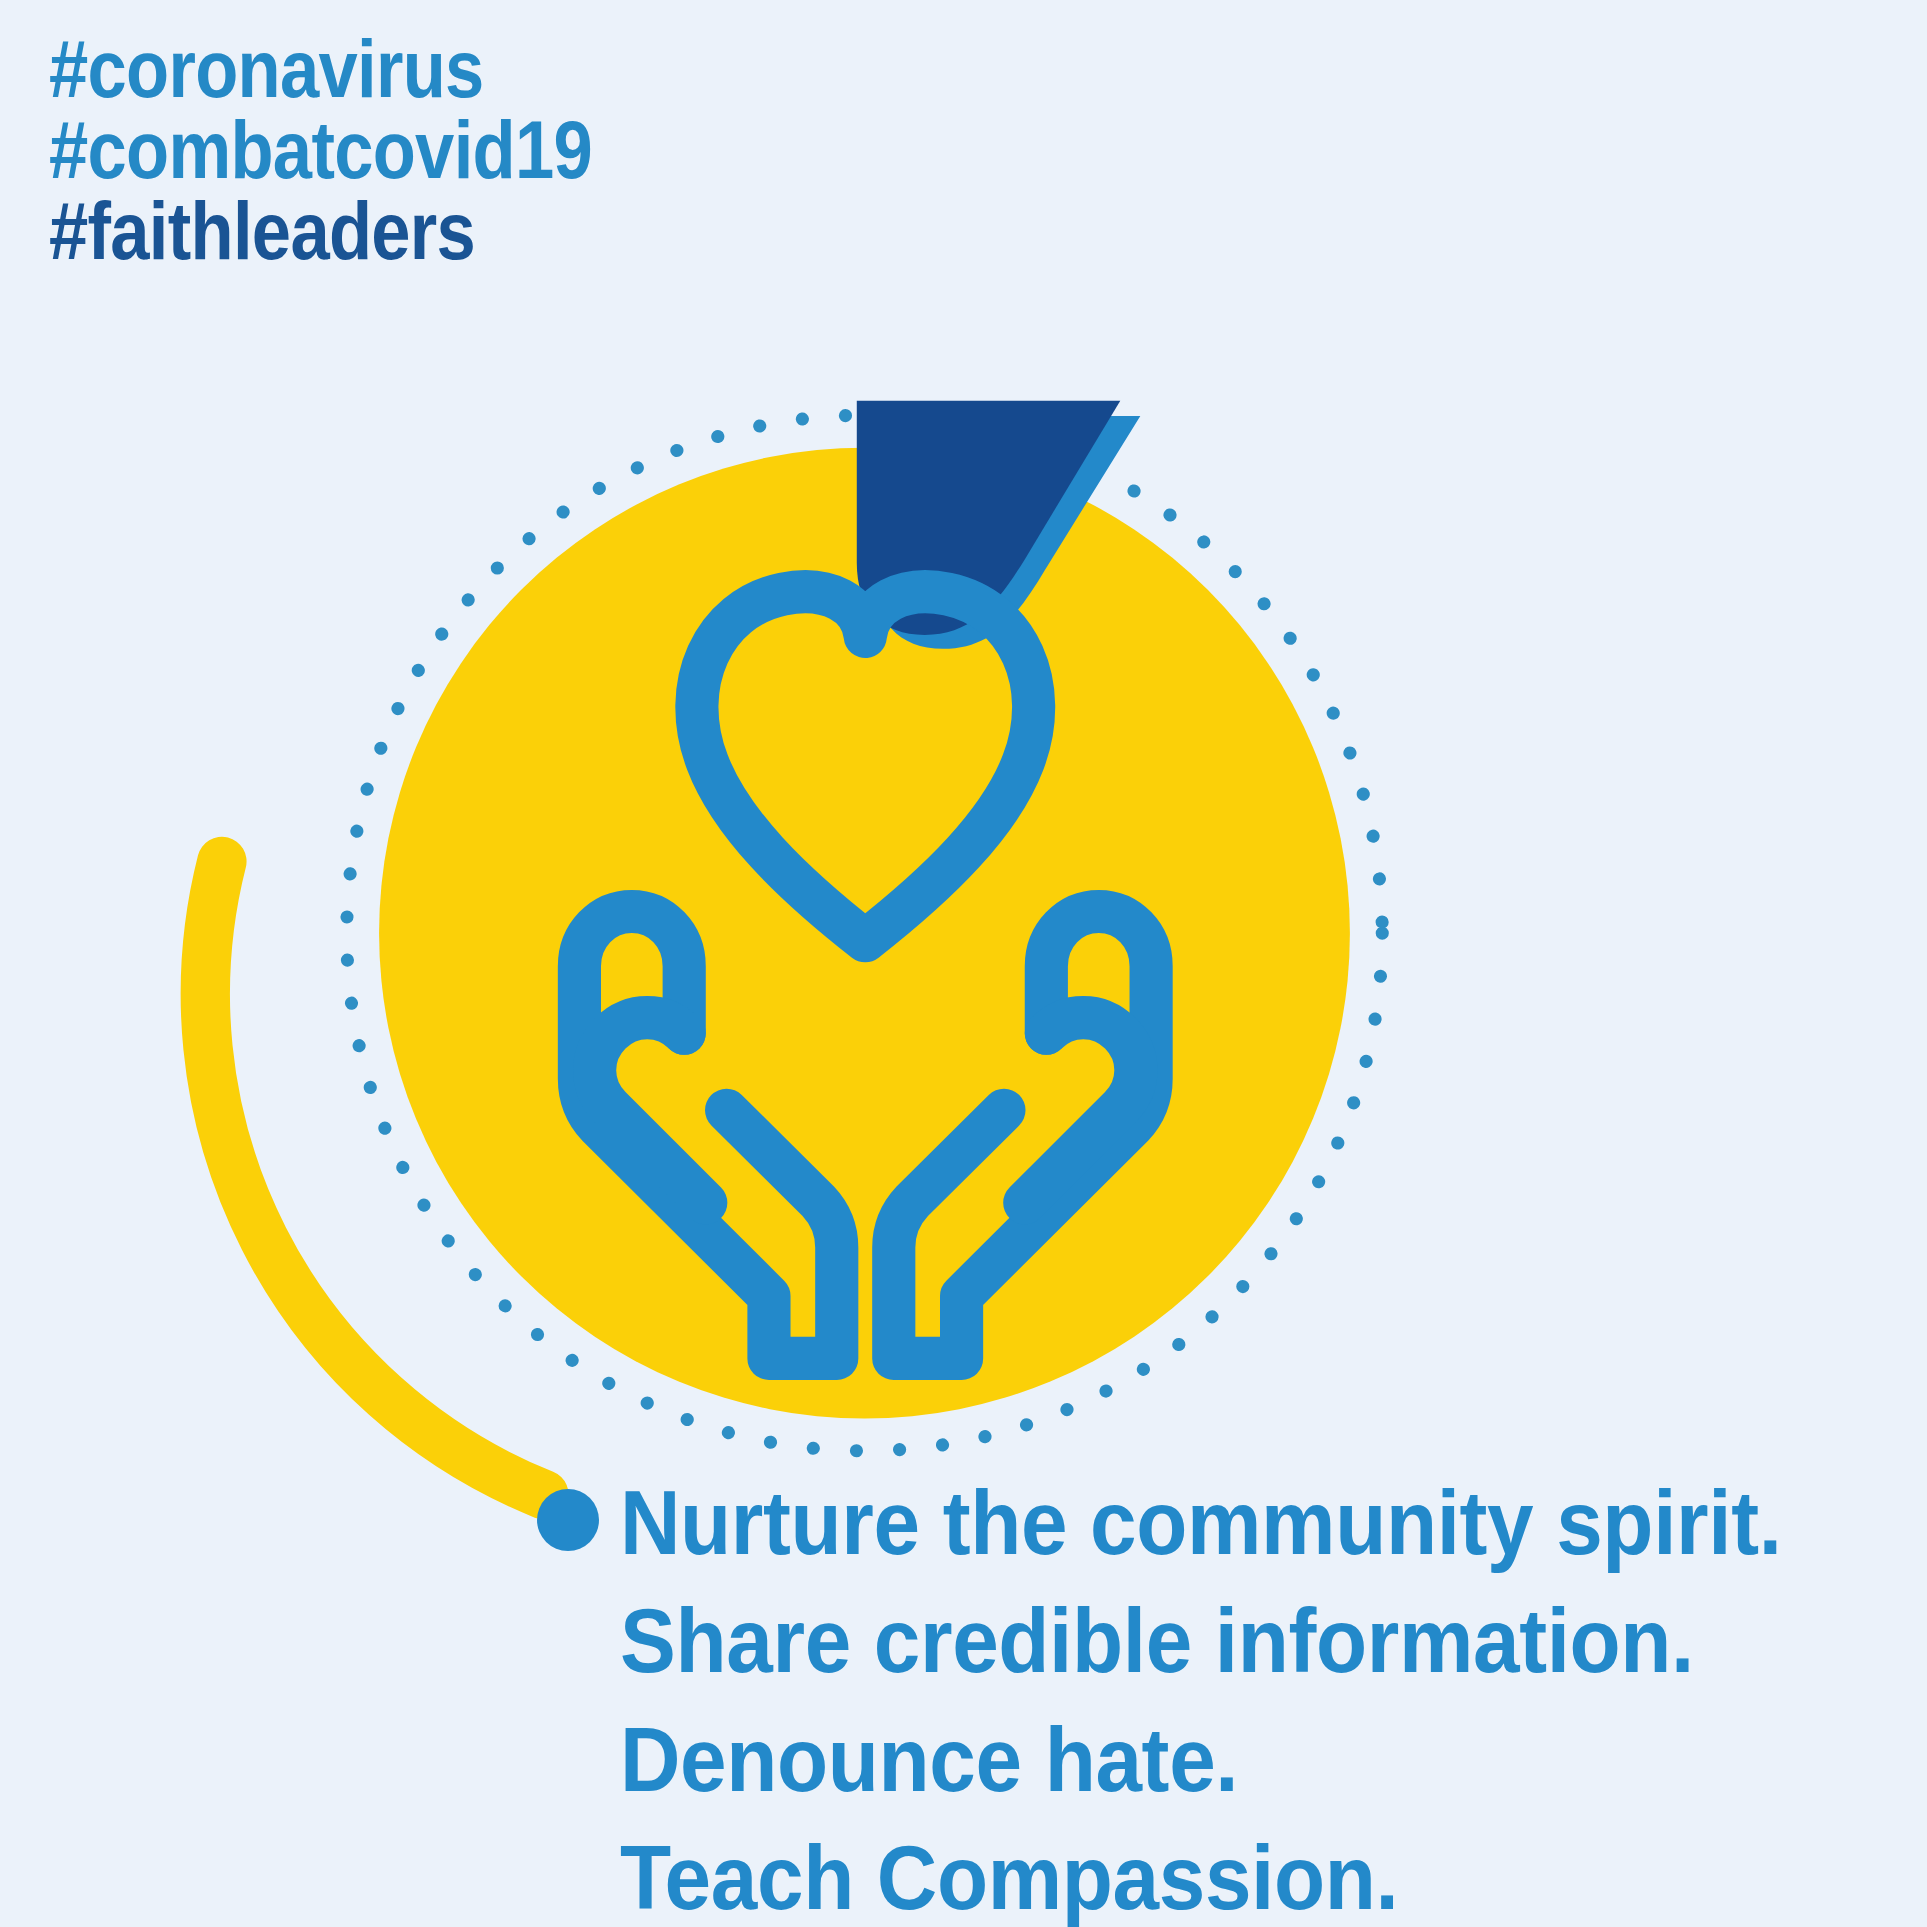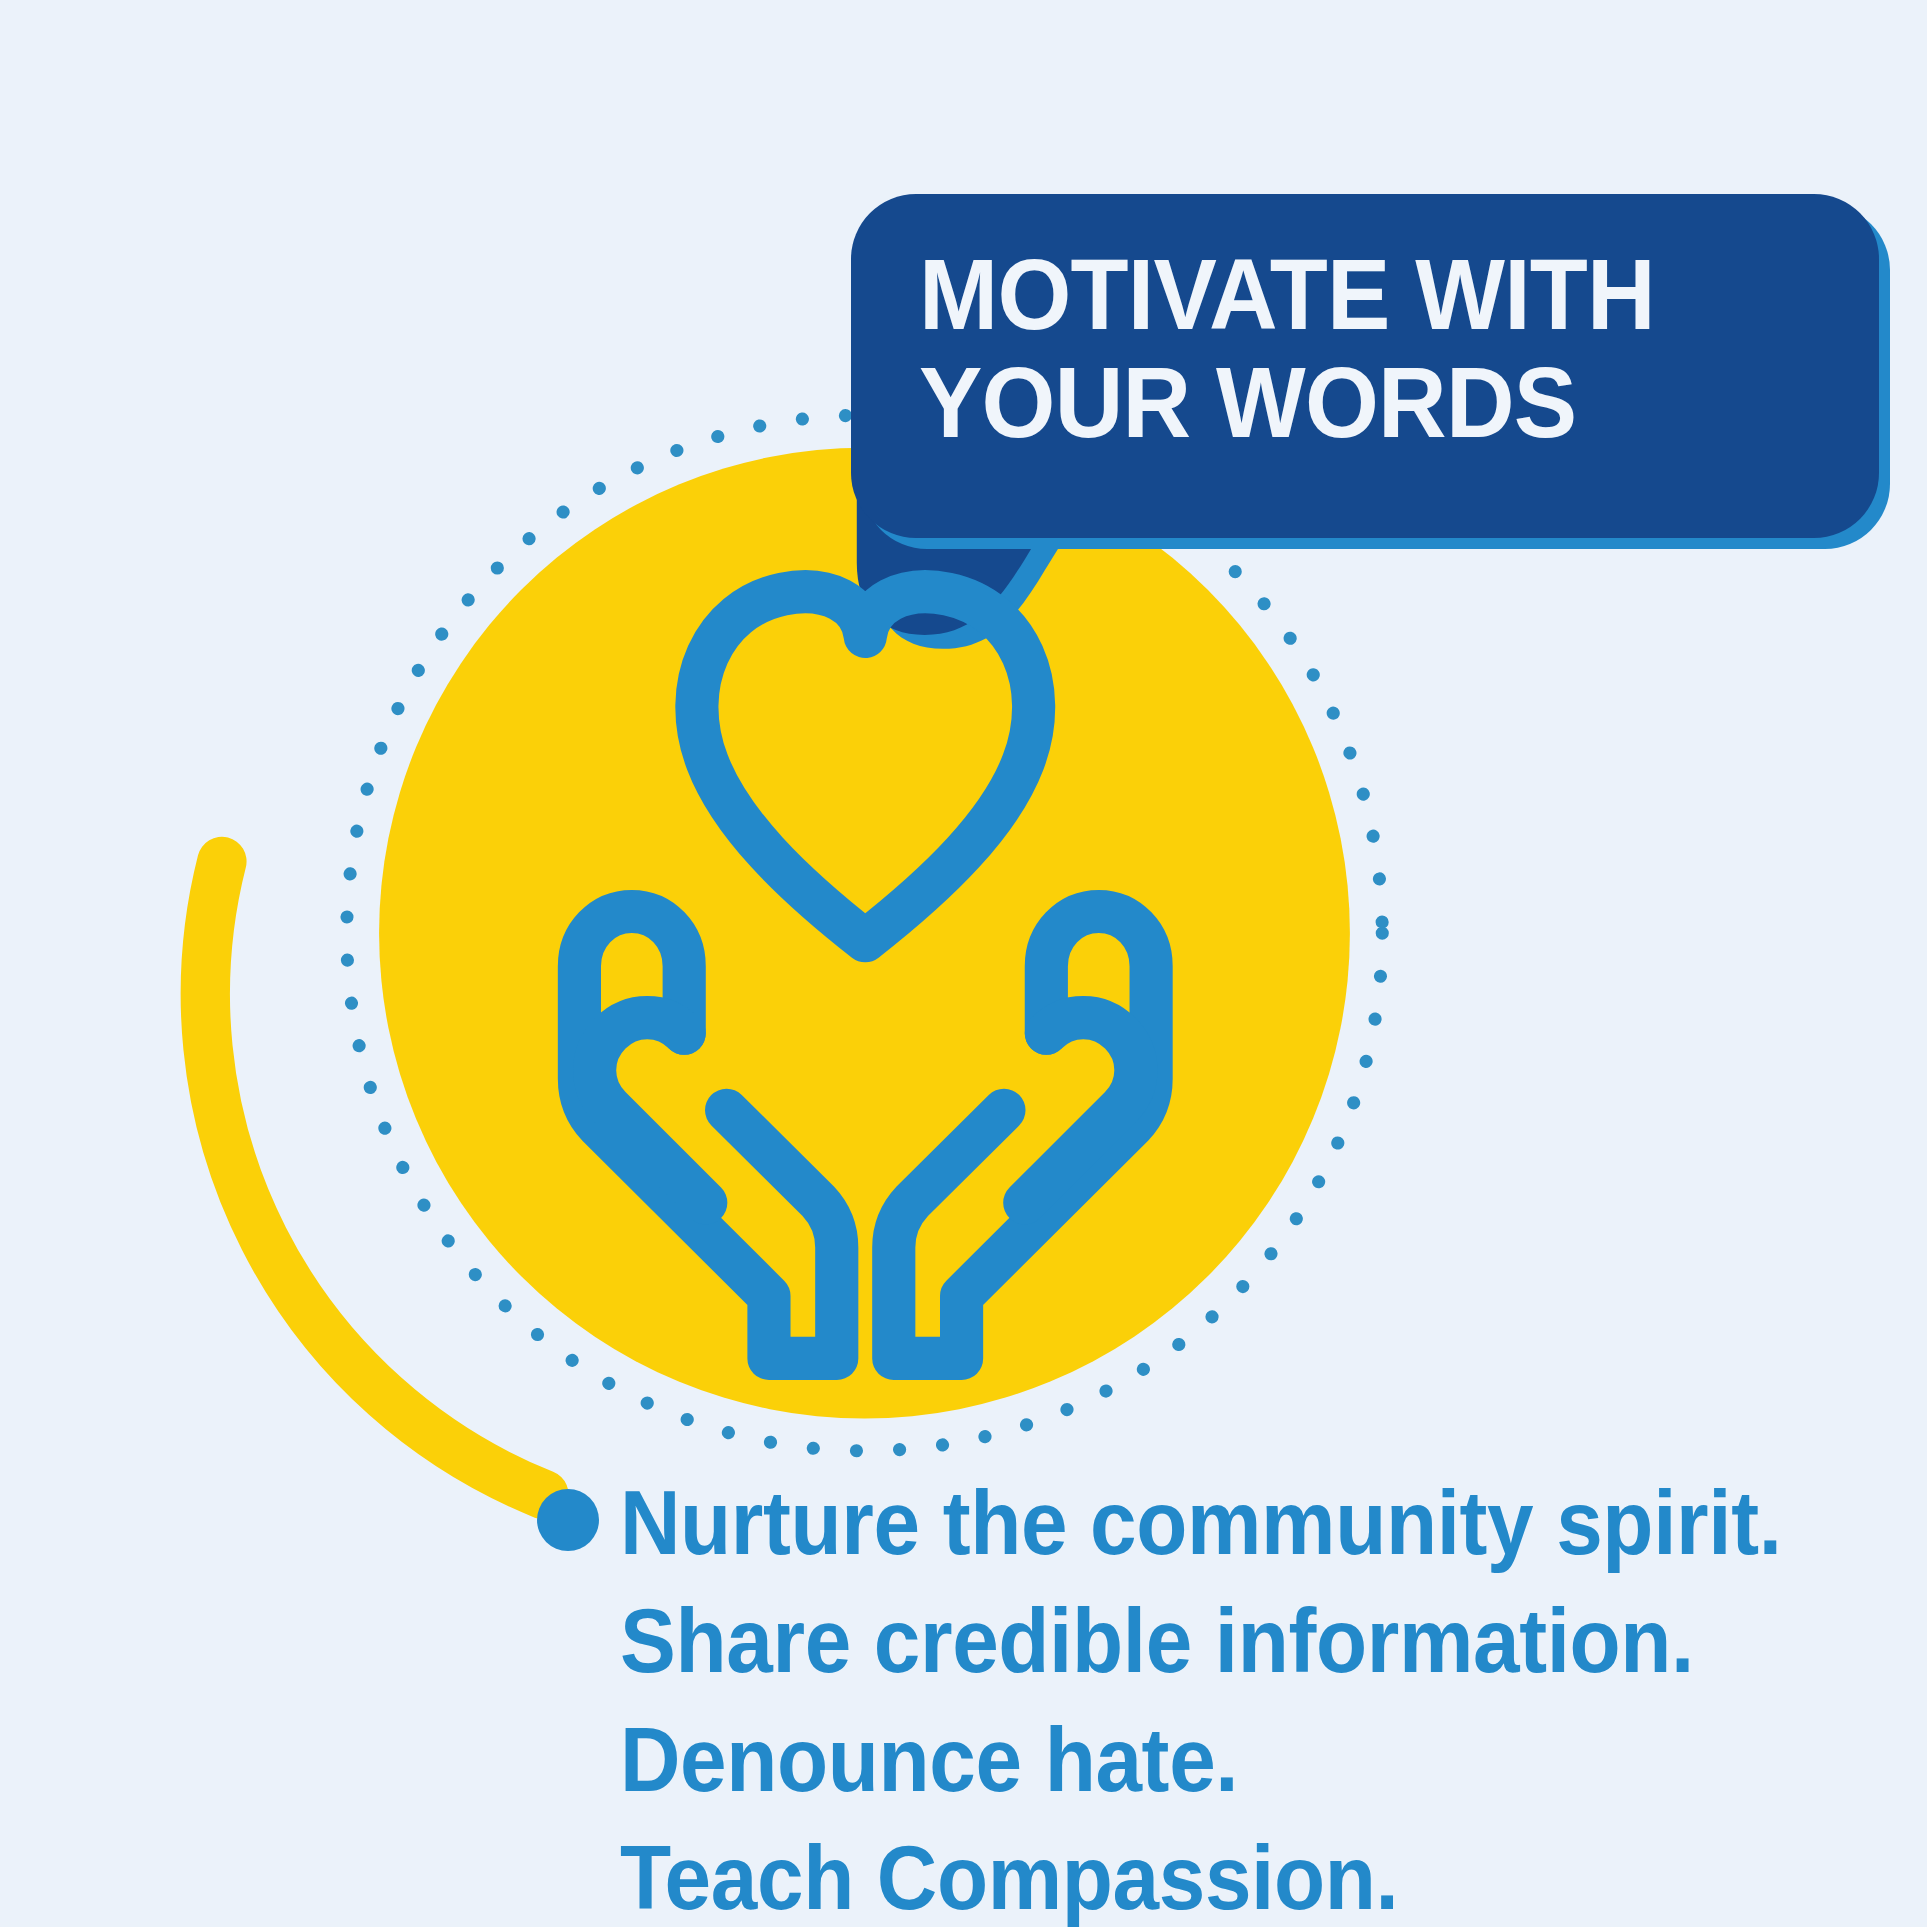--- a/index.html
+++ b/index.html
@@ -168,29 +168,26 @@
                L 1160 1619
                C 1160 1596 1168 1576 1184 1559
                L 1303 1441"></path>
       <path d="M 1358 1341
                C 1385 1314 1427 1314 1454 1341
                C 1481 1368 1481 1410 1454 1437
                L 1330 1561"></path>
     </g>
   </svg>
 
+  <div class="hashtags">
+    <span class="hashtag lt">#coronavirus</span>
+    <span class="hashtag lt">#combatcovid19</span>
+    <span class="hashtag dk">#faithleaders</span>
+  </div>
 
-  <div class="bubble-wrap">
-    <div class="bubble-shadow">
-      <div class="bubble-body"></div>
-    </div>
-    <div class="bubble-body"></div>
-    <div class="bubble-text">MOTIVATE WITH
-YOUR WORDS</div>
-  </div>
 
   <div class="bullet-dot"></div>
   <div class="lines">
     <span class="line">Nurture the community spirit.</span>
     <span class="line">Share credible information.</span>
     <span class="line">Denounce hate.</span>
     <span class="line">Teach Compassion.</span>
   </div>
 
 </div>

